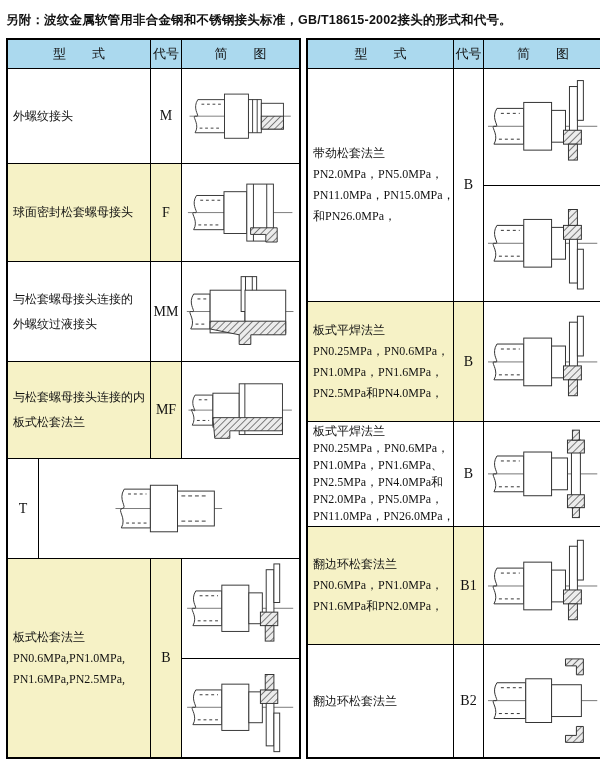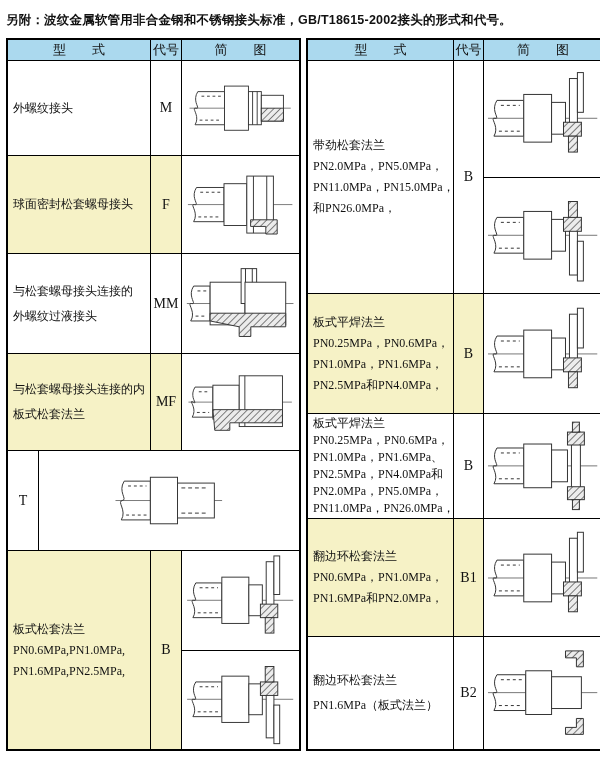--- a/index.html
+++ b/index.html
@@ -15,21 +15,21 @@
   }
   .title{
     position:absolute;top:12px;left:6px;width:588px;
     font-family:"Liberation Sans","DejaVu Sans",sans-serif;
     font-size:12.5px;font-weight:bold;letter-spacing:.2px;white-space:nowrap;
   }
   .tables{position:absolute;top:38px;left:6px;display:flex;gap:5px;}
   .tbl{border:2px solid var(--border);background:#fff;}
   .tbl-left{width:291px;}
   .tbl-right{width:294px;}
-  .hdr{display:flex;height:21px;background:var(--blue);border-bottom:1px solid var(--border);box-sizing:border-box;}
+  .hdr{display:flex;height:29px;background:var(--blue);border-bottom:1px solid var(--border);box-sizing:border-box;}
   .hcell{
     display:flex;align-items:center;justify-content:center;
     font-size:13px;box-sizing:border-box;white-space:nowrap;
   }
   .hcell.b{border-right:1px solid var(--border);}
   .row{display:flex;box-sizing:border-box;border-bottom:1px solid var(--border);}
   .row:last-child{border-bottom:none;}
   .cell{box-sizing:border-box;}
   .cell-type{
     border-right:1px solid var(--border);
@@ -377,21 +377,20 @@
                 <rect x="92" y="2" width="6" height="40" fill="#fff" stroke="#333" stroke-width="1"></rect>
                 <rect x="78" y="52" width="18" height="14" fill="url(#hatch)" stroke="#333" stroke-width="1"></rect>
                 <rect x="83" y="66" width="9" height="16" fill="url(#hatch)" stroke="#333" stroke-width="1"></rect>
               </svg>
             </div>
           </div>
         </div>
         <div class="row lines-2" style="height: 112px;">
           <div class="cell cell-type">
             <div class="tline">翻边环松套法兰</div>
-            <div class="tline">PN1.6MPa（板式法兰）</div>
           </div>
           <div class="cell cell-code">B2</div>
           <div class="cell cell-diag">
             <div class="subdiag">
               <svg viewBox="0 0 114 96" preserveAspectRatio="xMidYMid meet">
                 <line x1="2" y1="48" x2="112" y2="48" stroke="#777" stroke-width="1"></line>
                 <path d="M11,30 C4,41 15,49 9,48 C3,47 14,56 8,66" fill="none" stroke="#333" stroke-width="1"></path>
                 <line x1="11" y1="30" x2="40" y2="30" stroke="#333" stroke-width="1"></line>
                 <line x1="8" y1="66" x2="40" y2="66" stroke="#333" stroke-width="1"></line>
                 <line x1="40" y1="30" x2="40" y2="66" stroke="#333" stroke-width="1"></line>

